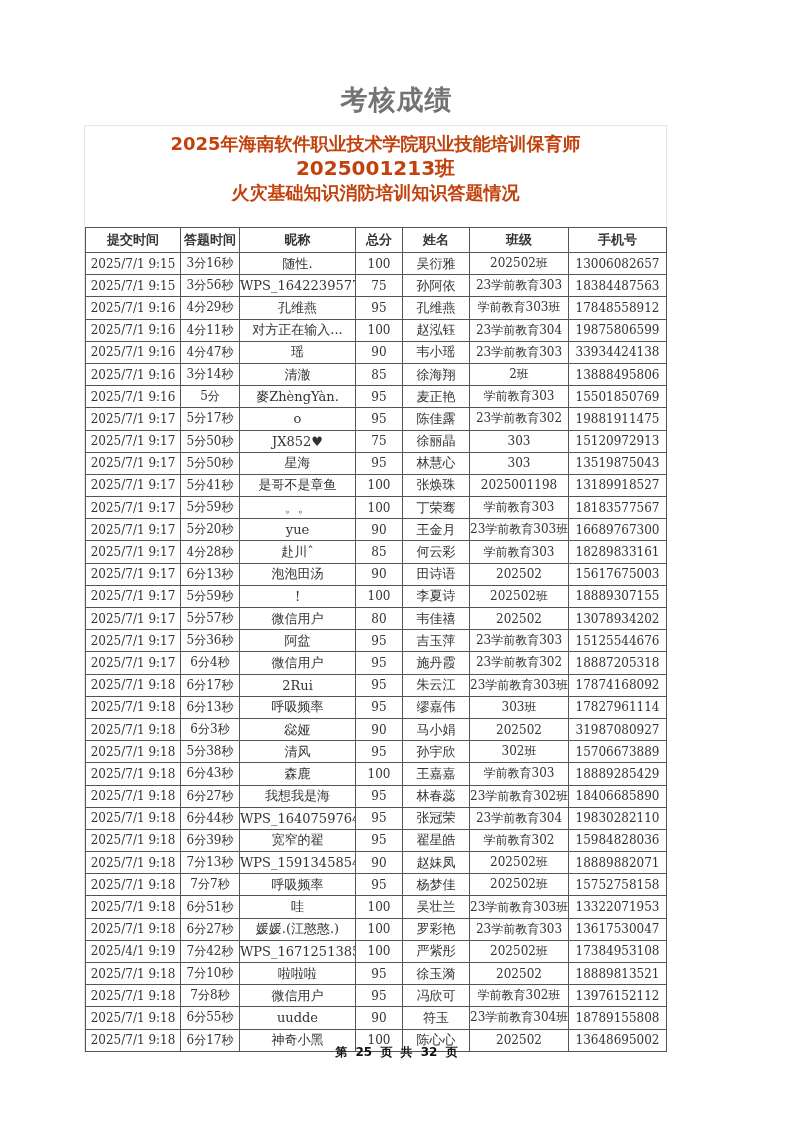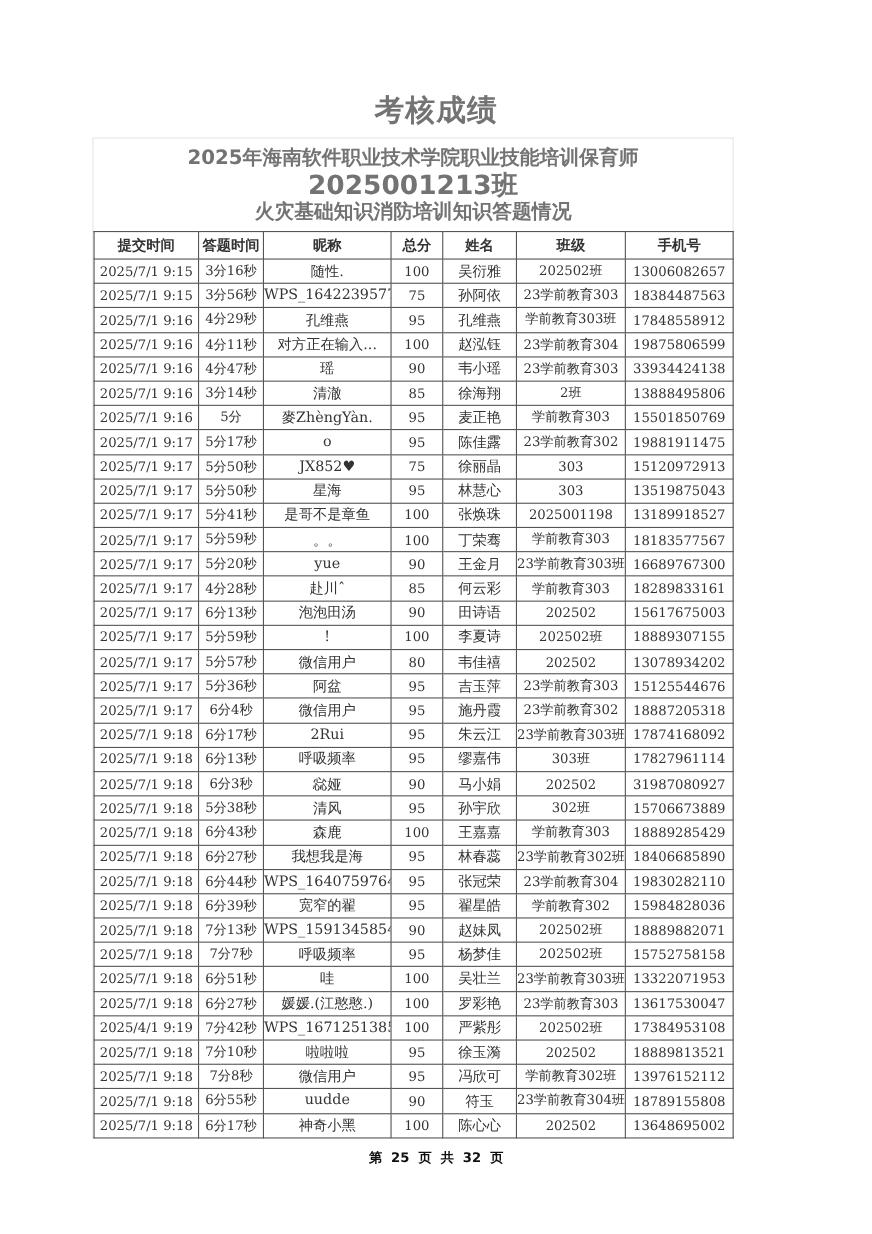--- a/index.html
+++ b/index.html
@@ -1,22 +1,22 @@
 <!DOCTYPE html>
 <html><head>
 <meta charset="utf-8">
 <style>
   html, body { margin:0; padding:0; background:#ffffff; }
   body { width:793px; height:1122px; position:relative; overflow:hidden; font-family:"DejaVu Serif","Liberation Serif",serif; color:#222; }
   .page-title { position:absolute; top:82px; left:0; width:793px; text-align:center; font-family:"DejaVu Sans","Liberation Sans",sans-serif; font-weight:bold; font-size:27px; color:#737373; letter-spacing:1px; }
   .sheet { position:absolute; left:84px; top:125px; width:581px; border:1px solid #e6e6e6; border-bottom:none; }
-  .banner { text-align:center; font-family:"DejaVu Sans","Liberation Sans",sans-serif; font-weight:bold; color:#737373; }
+  .banner { text-align:center; font-family:"DejaVu Sans","Liberation Sans",sans-serif; font-weight:bold; color:#c2410c; }
   .banner .l1 { font-size:18px; margin-top:6px; line-height:24px; }
-  .banner .l2 { font-size:24px; line-height:24px; }
-  .banner .l3 { font-size:18px; line-height:26px; margin-bottom:4px; }
+  .banner .l2 { font-size:20px; line-height:24px; }
+  .banner .l3 { font-size:18px; line-height:26px; margin-bottom:21px; }
   table { border-collapse:collapse; width:581px; table-layout:fixed; }
   th, td { border:1px solid #555; height:21.2px; padding:0; text-align:center; font-size:12px; white-space:nowrap; overflow:hidden; color:#333; }
   th { font-weight:bold; font-size:13px; height:24px; color:#333; }
   col.c1{width:95px} col.c2{width:59px} col.c3{width:116px} col.c4{width:47px} col.c5{width:67px} col.c6{width:99px} col.c7{width:98px}
   td.name { font-size:13px; }
   .footer { position:absolute; top:1044px; left:0; width:793px; text-align:center; font-family:"DejaVu Sans","Liberation Sans",sans-serif; font-weight:bold; font-size:12px; color:#111; word-spacing:4px; }
 </style>
 </head>
 <body>
 

